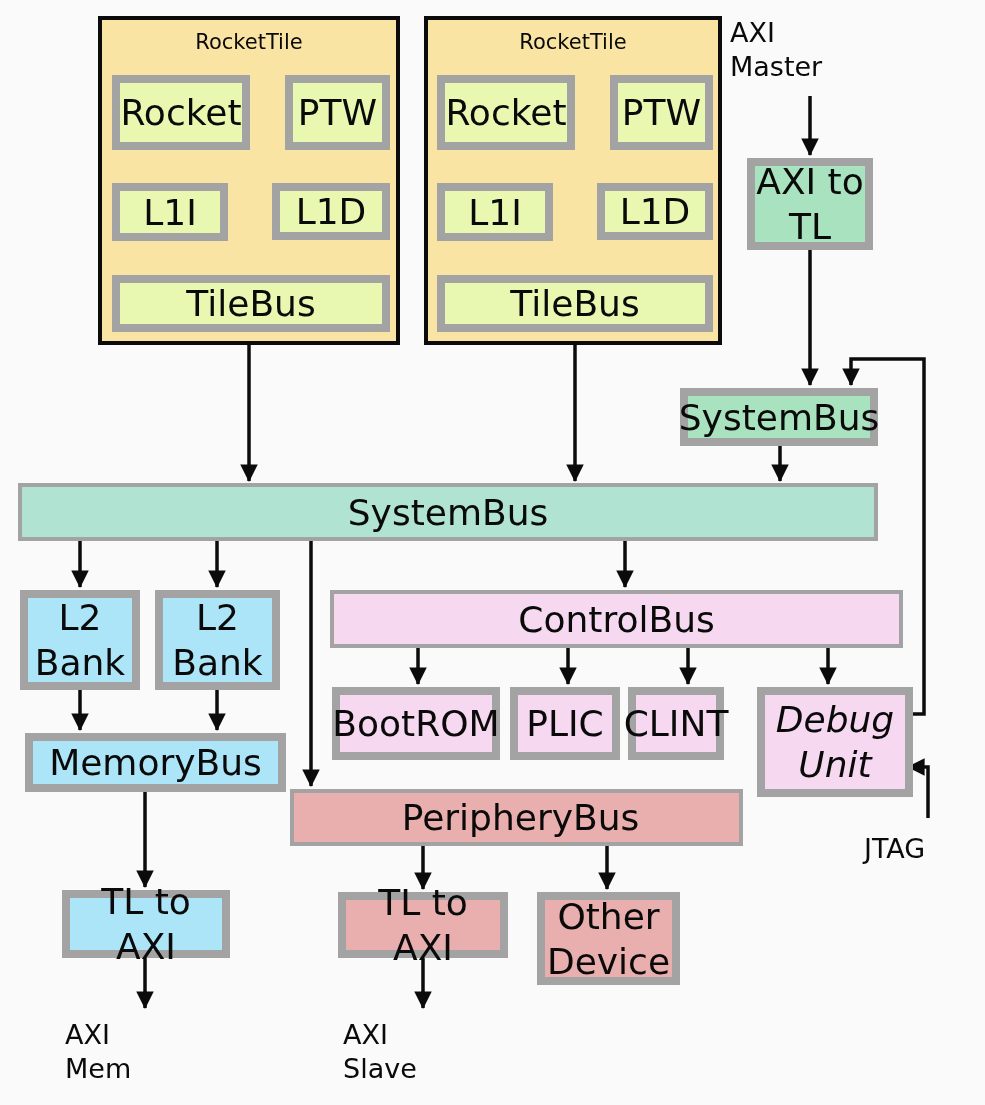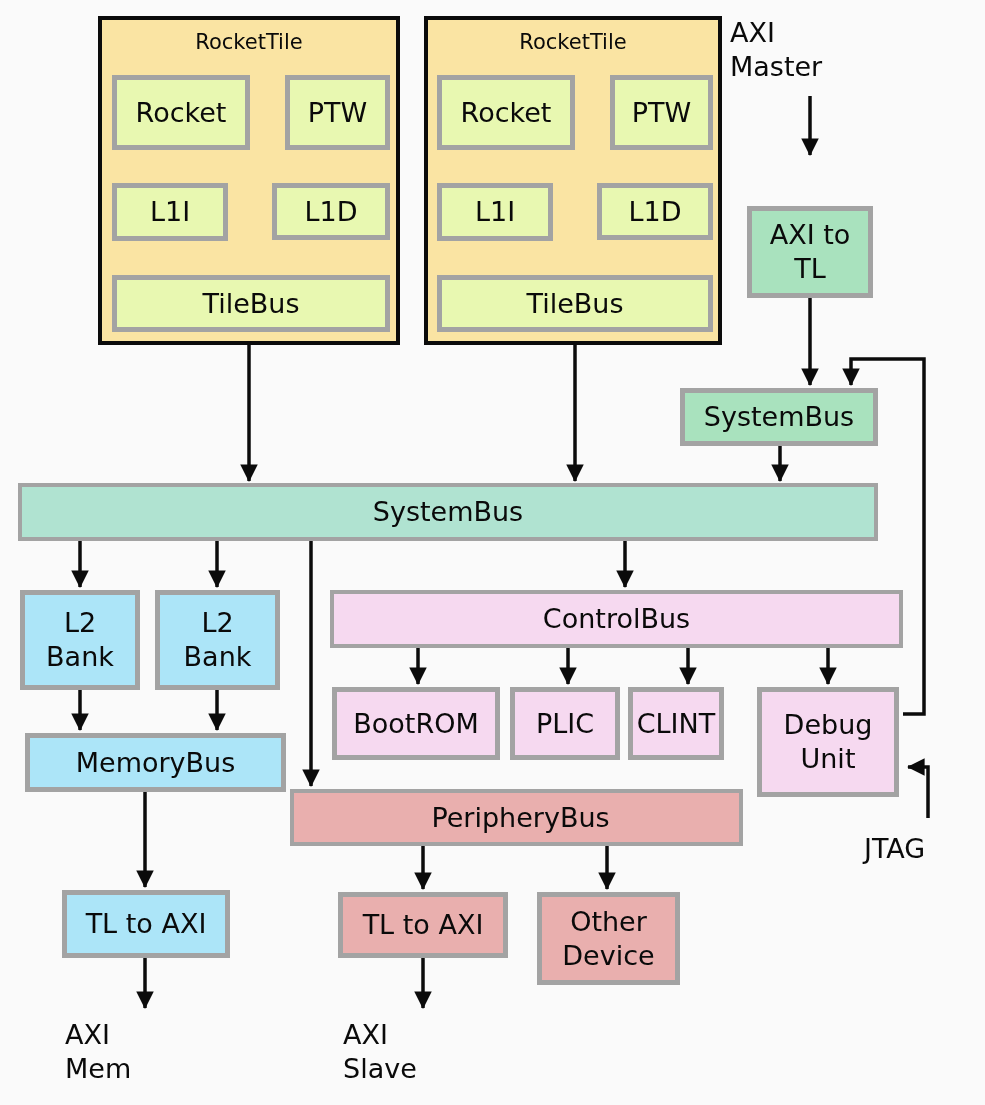--- a/index.html
+++ b/index.html
@@ -35,26 +35,26 @@
   .tile-title {
     position: absolute;
     left: 0; right: 0;
     text-align: center;
     font-size: 21px;
     line-height: 1.2;
   }
   .node {
     position: absolute;
     box-sizing: border-box;
-    border: 5px solid #a3a3a3;
+    border: 8px solid #a3a3a3;
     display: flex;
     align-items: center;
     justify-content: center;
     text-align: center;
-    font-size: 27px;
+    font-size: 36px;
     line-height: 1.25;
     white-space: pre-line;
   }
   .bus { border-width: 4px; }
   .c-inner   { background: var(--tile_inner); }
   .c-green   { background: var(--green); }
   .c-teal    { background: var(--teal); }
   .c-blue    { background: var(--blue); }
   .c-pink    { background: var(--pink); }
   .c-salmon  { background: var(--salmon); }
@@ -133,40 +133,40 @@
     <div class="tile-title" style="top:10px;">RocketTile</div>
   </div>
   <div class="node c-inner" style="left:437px; top:75px; width:138px; height:75px;">Rocket</div>
   <div class="node c-inner" style="left:610px; top:75px; width:103px; height:75px;">PTW</div>
   <div class="node c-inner" style="left:437px; top:183px; width:116px; height:58px;">L1I</div>
   <div class="node c-inner" style="left:597px; top:183px; width:116px; height:57px;">L1D</div>
   <div class="node c-inner" style="left:437px; top:275px; width:276px; height:57px;">TileBus</div>
 
   <div class="freelabel" style="left:730px; top:16px; width:160px;">AXI
 Master</div>
-  <div class="node c-green" style="left:747px; top:158px; width:126px; height:92px;margin-top:48px;">AXI to
+  <div class="node c-green" style="left:747px; top:158px; width:126px; height:92px;">AXI to
 TL</div>
   <div class="node c-green" style="left:680px; top:388px; width:198px; height:58px;">SystemBus</div>
 
   <div class="node c-teal bus" style="left:18px; top:483px; width:860px; height:58px;">SystemBus</div>
 
   <div class="node c-blue" style="left:20px; top:590px; width:120px; height:100px;">L2
 Bank</div>
   <div class="node c-blue" style="left:155px; top:590px; width:125px; height:100px;">L2
 Bank</div>
   <div class="node c-blue" style="left:17px; top:733px; width:261px; height:59px;margin-left:8px;">MemoryBus</div>
   <div class="node c-blue" style="left:62px; top:890px; width:168px; height:68px;">TL to AXI</div>
   <div class="freelabel" style="left:65px; top:1018px; width:160px;">AXI
 Mem</div>
 
   <div class="node c-pink bus" style="left:330px; top:590px; width:573px; height:58px;">ControlBus</div>
   <div class="node c-pink" style="left:332px; top:687px; width:168px; height:73px;">BootROM</div>
   <div class="node c-pink" style="left:510px; top:687px; width:110px; height:73px;">PLIC</div>
   <div class="node c-pink" style="left:628px; top:687px; width:96px; height:73px;">CLINT</div>
-  <div class="node c-pink" style="left:757px; top:687px; width:142px; height:110px;">Debug
+  <div class="node c-pink" style="left:757px; top:687px; width:156px; height:110px;font-style:italic;">Debug
 Unit</div>
 
   <div class="node c-salmon bus" style="left:290px; top:789px; width:453px; height:57px;padding-left:8px;">PeripheryBus</div>
   <div class="node c-salmon" style="left:338px; top:892px; width:170px; height:66px;">TL to AXI</div>
   <div class="node c-salmon" style="left:537px; top:892px; width:143px; height:93px;">Other
 Device</div>
   <div class="freelabel" style="left:343px; top:1018px; width:160px;">AXI
 Slave</div>
 
   <div class="freelabel" style="left:864px; top:832px; width:120px;">JTAG</div>

